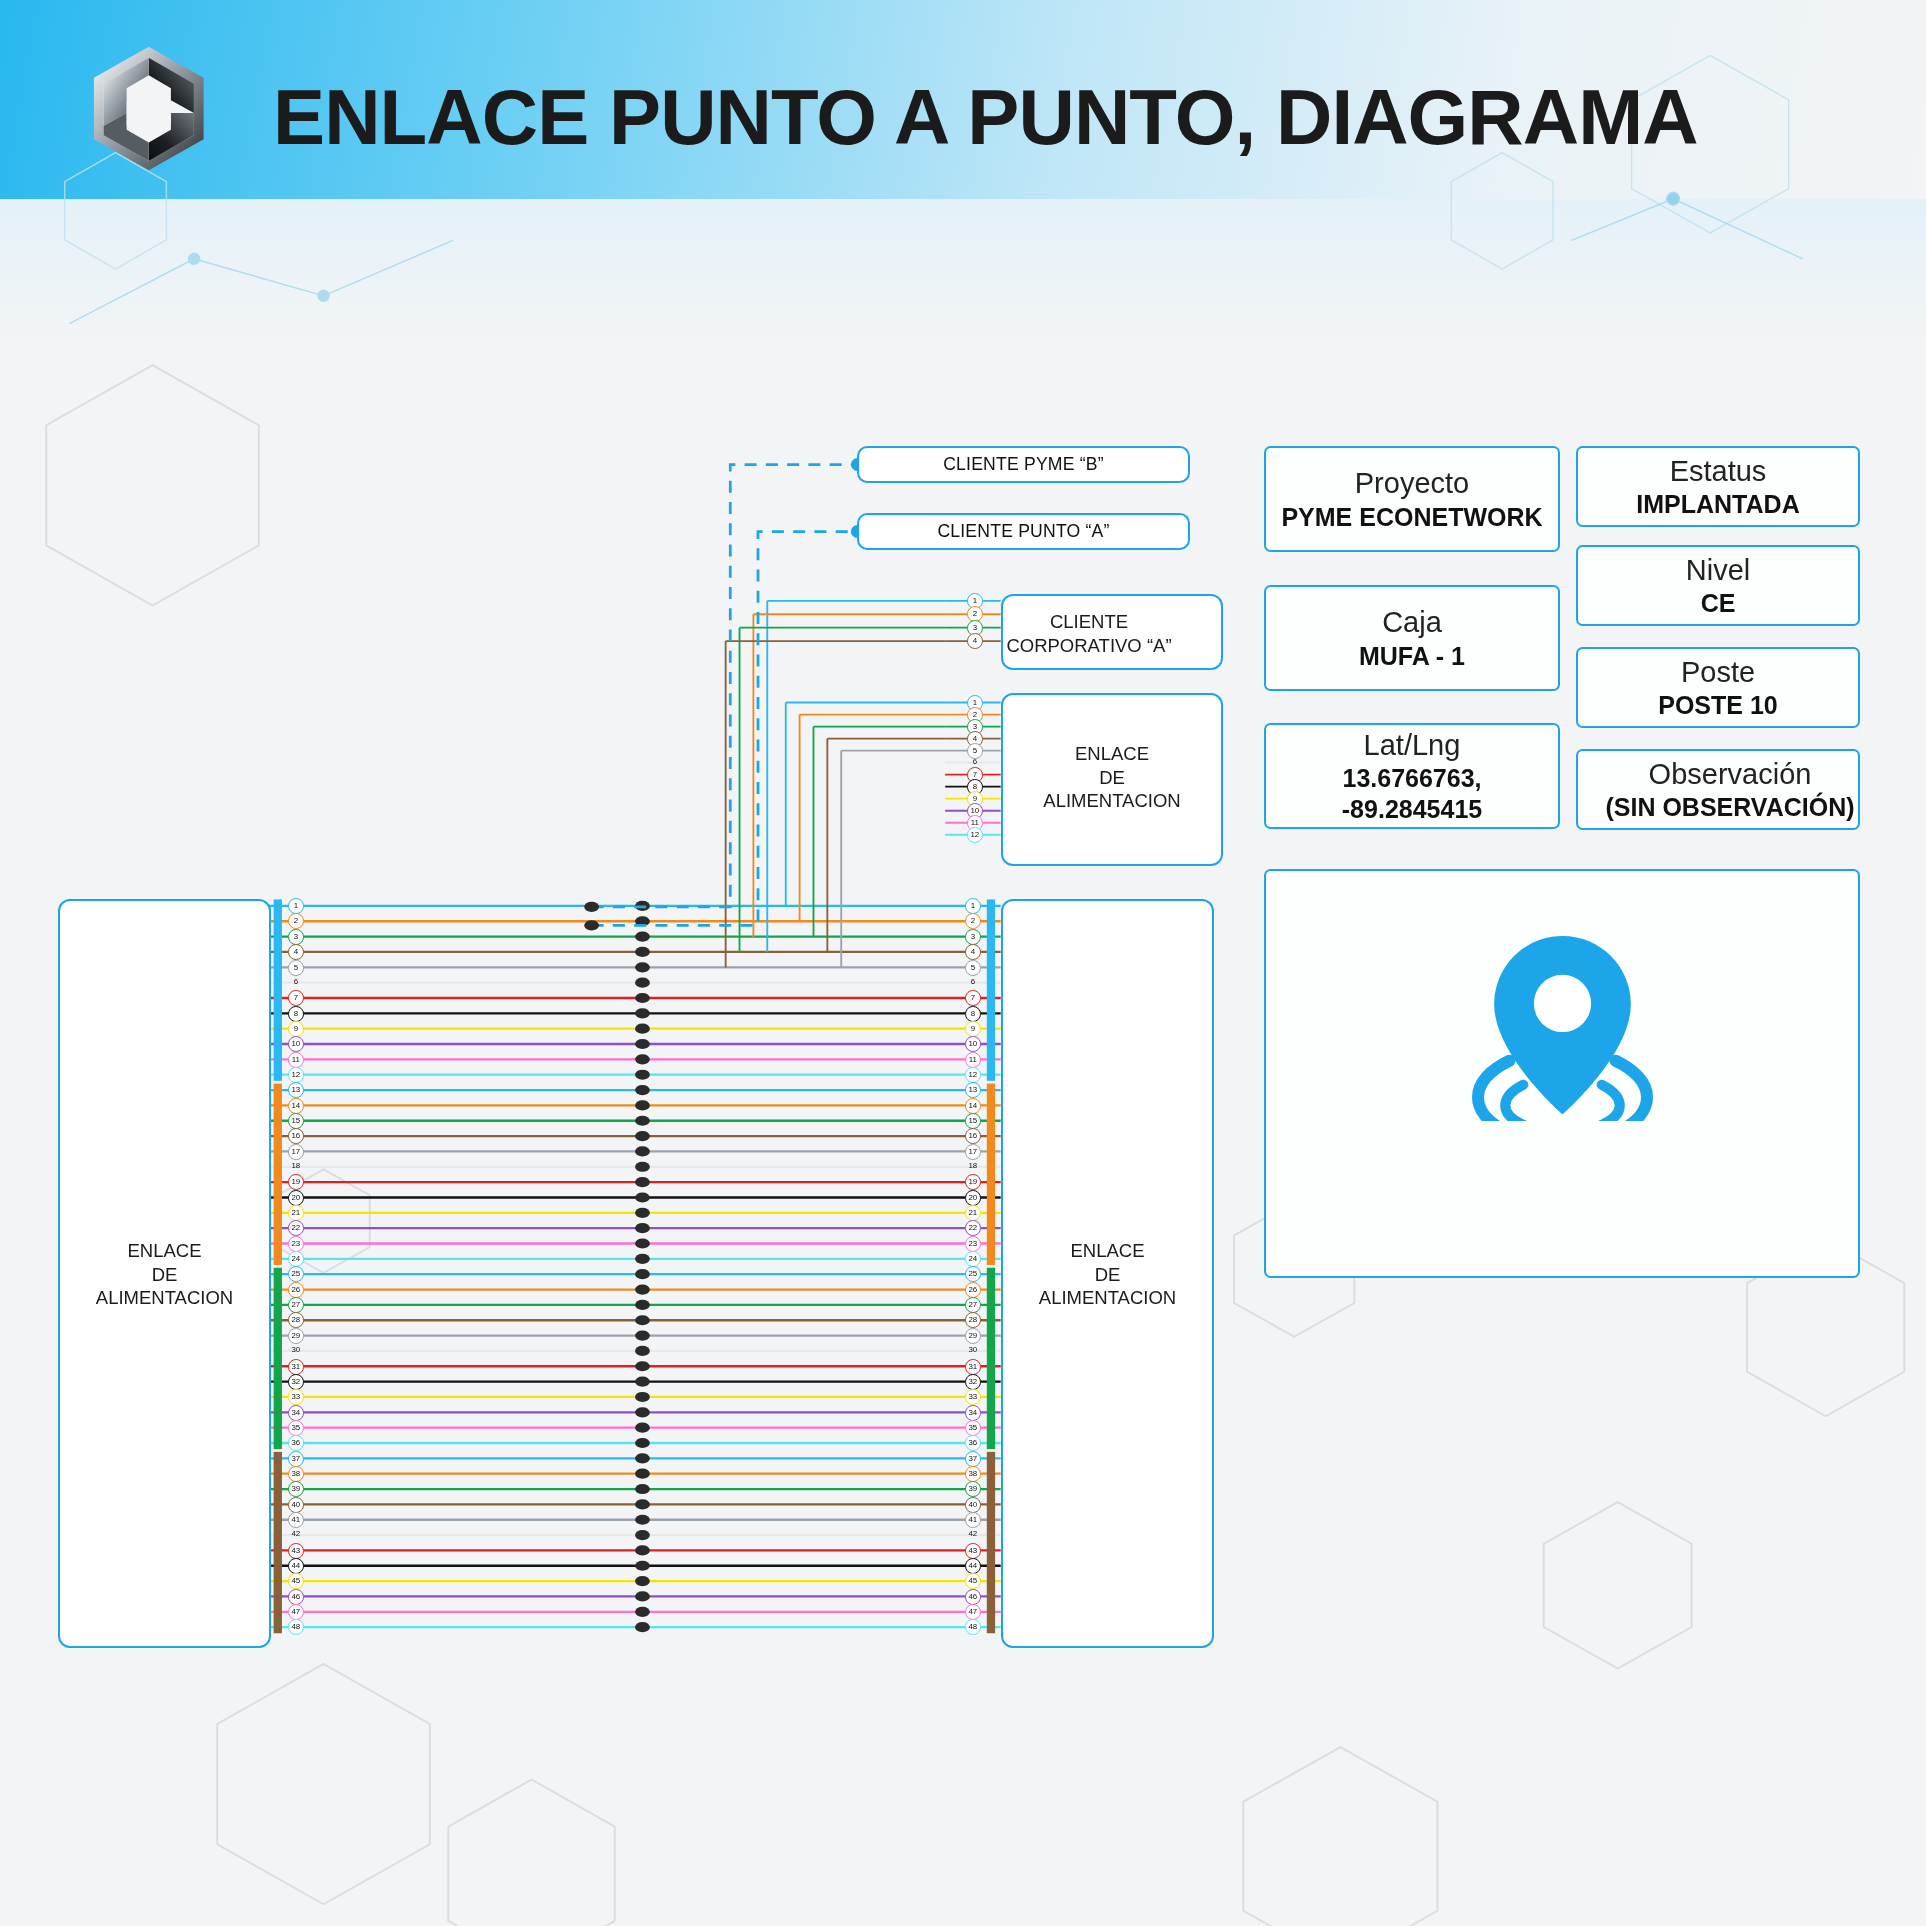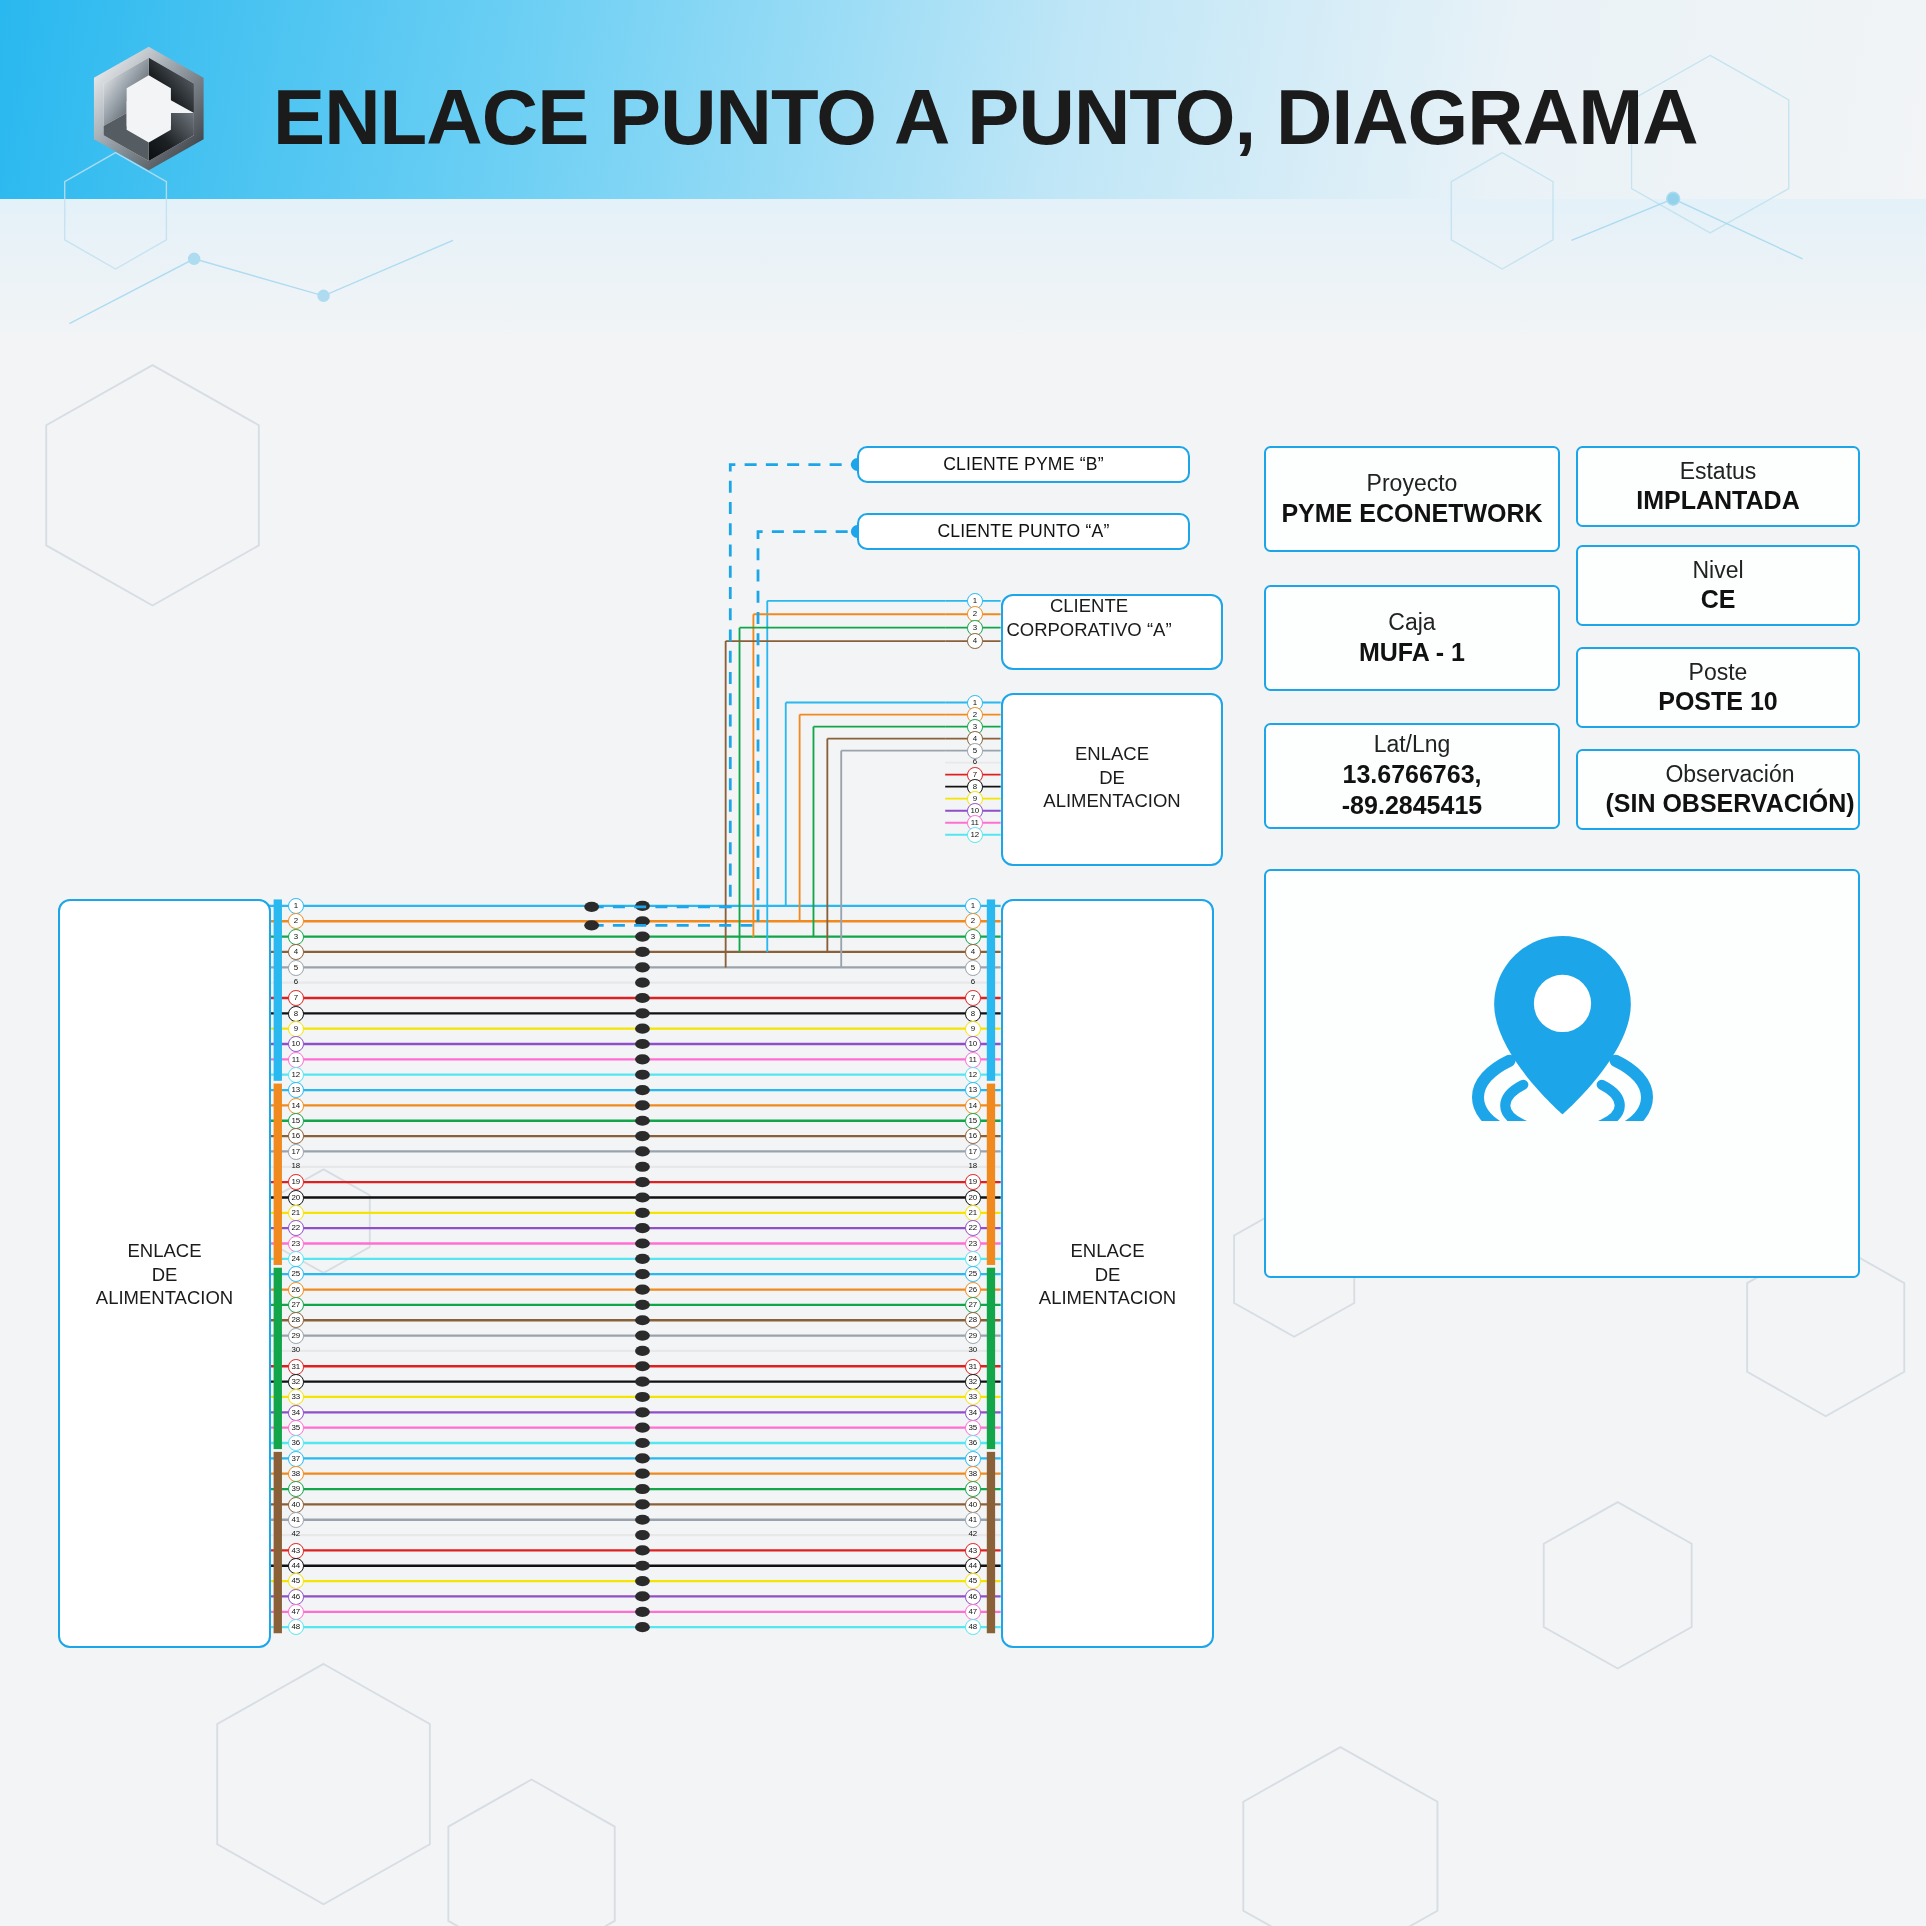--- a/index.html
+++ b/index.html
@@ -35,21 +35,21 @@
   }
   .boxlabel{
     position:absolute;text-align:center;color:#1b1b1b;line-height:1.28;
     font-size:18.5px;
   }
   .infobox{
     position:absolute;border:2.8px solid #1ca5e8;border-radius:6.5px;background:#fdfefe;
     box-sizing:border-box;display:flex;flex-direction:column;align-items:center;justify-content:center;
     text-align:center;
   }
-  .infobox .k{font-size:23px;color:#222;line-height:1.25;}
+  .infobox .k{font-size:29px;color:#222;line-height:1.25;}
   .infobox .v{font-size:25px;color:#111;font-weight:bold;line-height:1.25;}
   
   .pill{
     position:absolute;border:2.3px solid #1ca5e8;border-radius:10.2px;background:#fff;
     box-sizing:border-box;display:flex;align-items:center;justify-content:center;
     font-size:17.6px;color:#111;letter-spacing:0.2px;
   }
   
   .pnum{
     position:absolute;width:15.7px;height:15.7px;border-radius:50%;
@@ -277,21 +277,21 @@
 <div class="box" id="left-box" style="left:58px;top:899px;width:213px;height:749px;"></div>
 <div class="boxlabel" id="left-box-label" style="left:58px;top:1239px;width:213px;">ENLACE<br>DE<br>ALIMENTACION</div>
 
 <div class="box" id="right-box" style="left:1001px;top:899px;width:213px;height:749px;"></div>
 <div class="boxlabel" id="right-box-label" style="left:1001px;top:1239px;width:213px;">ENLACE<br>DE<br>ALIMENTACION</div>
 
 <div class="box" id="upper-box" style="left:1001px;top:693px;width:222px;height:173px;"></div>
 <div class="boxlabel" id="upper-box-label" style="left:1001px;top:742px;width:222px;">ENLACE<br>DE<br>ALIMENTACION</div>
 
 <div class="box" id="corp-box" style="left:1001px;top:594px;width:222px;height:76px;"></div>
-<div class="boxlabel" id="corp-box-label" style="left:1001px;top:594px;width:176px;">CLIENTE<br>CORPORATIVO “A”</div>
+<div class="boxlabel" id="corp-box-label" style="left:1001px;top:610px;width:176px;">CLIENTE<br>CORPORATIVO “A”</div>
 
 <div class="pill" style="left:857px;top:446px;width:333px;height:37px;">CLIENTE PYME “B”</div>
 <div class="pill" style="left:857px;top:513px;width:333px;height:37px;">CLIENTE PUNTO “A”</div>
 
 <div class="infobox" style="left:1264px;top:446px;width:296px;height:106px;">
   <div class="k">Proyecto</div>
   <div class="v">PYME ECONETWORK</div>
 </div>
 <div class="infobox" style="left:1264px;top:585px;width:296px;height:106px;">
   <div class="k">Caja</div>

